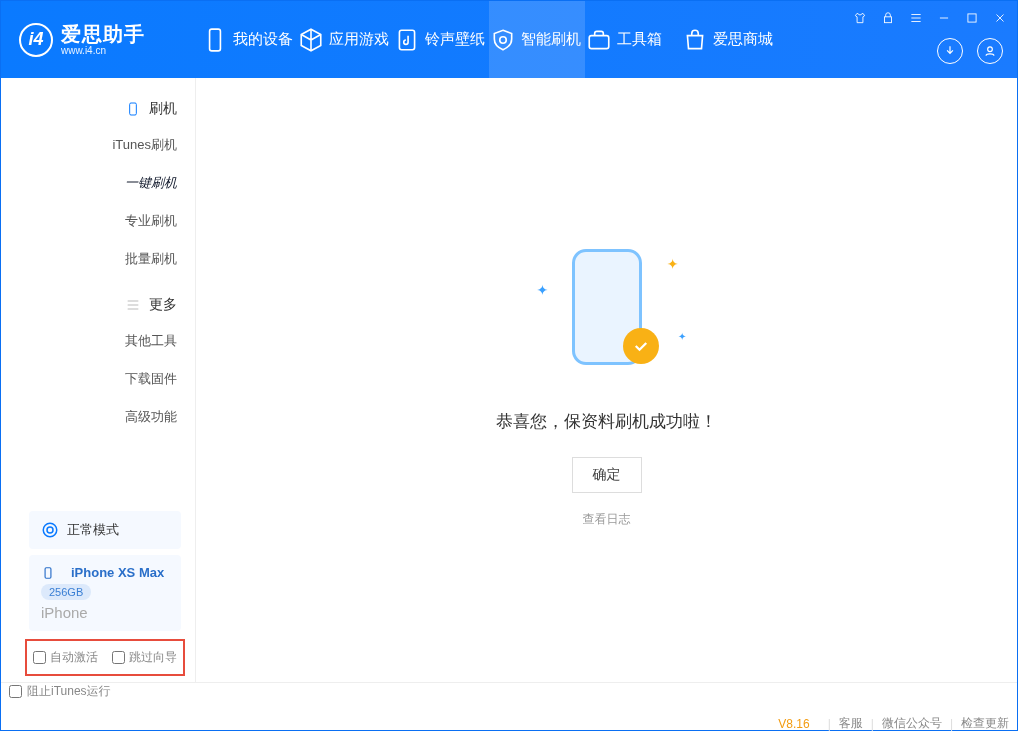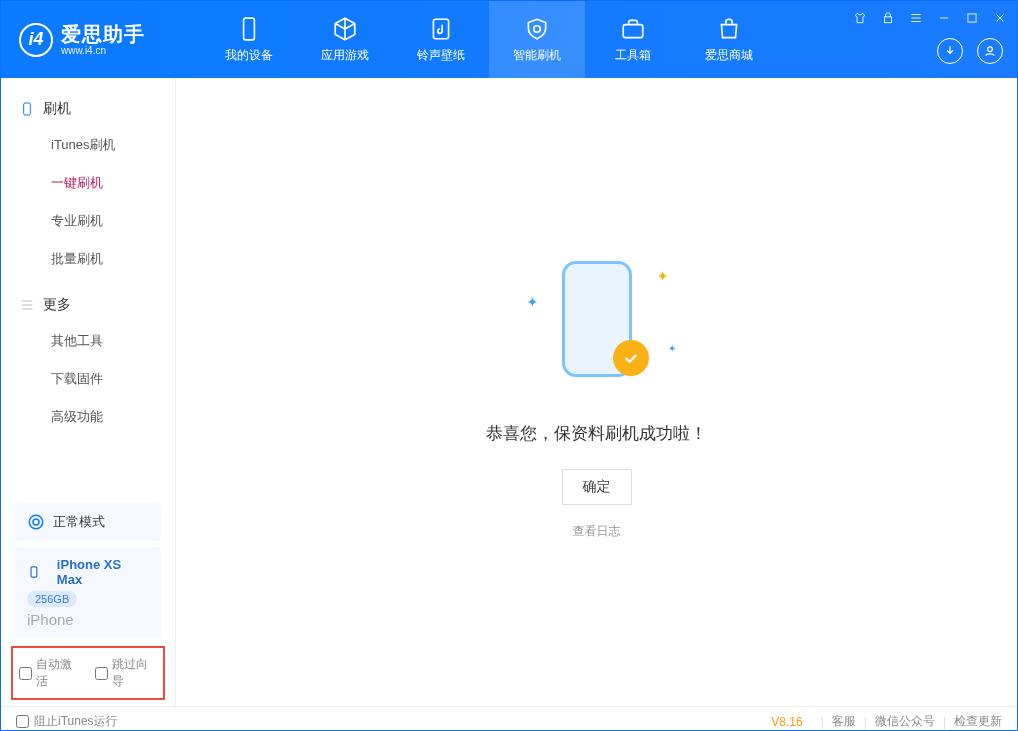--- a/index.html
+++ b/index.html
@@ -5,36 +5,36 @@
 * { margin: 0; padding: 0; box-sizing: border-box; font-family: "Microsoft YaHei", Arial, sans-serif; }
 body { background: #fff; }
 .window { width: 1018px; height: 731px; border: 1px solid #0a6ff3; position: relative; display: flex; flex-direction: column; background:#fff;}
 .header { height: 77px; background: linear-gradient(to right,#0a7aff,#1a7bff); display: flex; align-items: center; color: #fff; position: relative; }
 .logo { display:flex; align-items:center; gap:8px; padding-left:18px; width:200px;}
 .logo-icon { width:34px; height:34px; border:2px solid #fff; border-radius:50%; display:flex; align-items:center; justify-content:center; font-weight:bold; font-size:18px; font-style:italic;}
 .logo-text { display:flex; flex-direction:column; line-height:1.1;}
 .logo-main { font-size:20px; font-weight:bold; letter-spacing:1px;}
 .logo-sub { font-size:10px; opacity:.9;}
 .nav { display:flex; height:100%; }
-.nav-item { width:96px; height:100%; display:flex; flex-direction:column; align-items:center; justify-content:center; gap:4px; cursor:pointer; font-size:12px;}
+.nav-item { width:96px; height:100%; display:flex; flex-direction:row; align-items:center; justify-content:flex-start; gap:4px; cursor:pointer; font-size:15px;}
 .nav-item.active { background: rgba(255,255,255,0.15);}
 .nav-icon { width:28px; height:28px; display:flex; align-items:center; justify-content:center;}
 .nav-icon svg { width:26px; height:26px; fill:#fff; stroke:#fff;}
 .win-controls { position:absolute; right:6px; top:6px; display:flex; gap:6px; align-items:center;}
 .win-controls span { width:22px; height:22px; display:flex; align-items:center; justify-content:center; cursor:pointer; font-size:14px;}
 .win-controls svg { width:14px; height:14px; stroke:#fff; fill:none; stroke-width:1.5;}
 .header-right { position:absolute; right:14px; bottom:14px; display:flex; gap:14px;}
 .header-right span { width:26px; height:26px; border:1.5px solid #fff; border-radius:50%; display:flex; align-items:center; justify-content:center; cursor:pointer;}
 .header-right svg { width:14px; height:14px; stroke:#fff; fill:none; stroke-width:2;}
 .body { flex:1; display:flex; overflow:hidden;}
-.sidebar { width:175px; border-right:1px solid #eee; display:flex; flex-direction:column; padding-top:14px; position:relative;}
+.sidebar { width:195px; border-right:1px solid #eee; display:flex; flex-direction:column; padding-top:14px; position:relative;align-items:flex-end;}
 .side-section-title { display:flex; align-items:center; gap:8px; padding:8px 18px; font-size:14px; color:#333; font-weight:500;}
 .side-section-title svg { width:16px; height:16px;}
 .side-item { padding:10px 18px 10px 50px; font-size:13px; color:#555; cursor:pointer;}
-.side-item.active { color:#be185d;}
+.side-item.active { color:#0f172a;font-style:italic;}
 .side-bottom { margin-top:auto;}
 .side-card { margin:6px 14px; background:#f5f9ff; border-radius:4px; padding:10px 12px; display:flex; align-items:center; gap:8px; font-size:13px; color:#333;}
 .side-card.device { flex-direction:column; align-items:flex-start; gap:4px;}
 .device-name { font-weight:600; color:#2a6fc9; display:flex; align-items:center; gap:16px;}
 .device-badge { background:#dce9fb; color:#3a7fd4; font-size:11px; padding:2px 8px; border-radius:10px;}
 .device-type { font-size:15px; color:#aaa;}
 .checkbox-row { border:2px solid #e74c3c; margin:8px 10px 6px 10px; padding:8px 6px; display:flex; gap:14px; font-size:12px; color:#888;}
 .checkbox-row label { display:flex; align-items:center; gap:4px; cursor:pointer;}
 .checkbox-row input { width:13px; height:13px;}
 .main { flex:1; display:flex; flex-direction:column; align-items:center; justify-content:center; position:relative;}
@@ -42,21 +42,21 @@
 .phone-shape { width:70px; height:116px; border:3px solid #7ec3ff; border-radius:14px; background:#eaf4ff; position:relative;}
 .check-badge { position:absolute; right:38px; bottom:18px; width:36px; height:36px; background:#f9b115; border-radius:50%; display:flex; align-items:center; justify-content:center;}
 .check-badge svg { width:18px; height:18px; stroke:#fff; fill:none; stroke-width:3;}
 .sparkle { position:absolute; font-size:14px; color:#7ec3ff;}
 .sparkle.s1 { left:20px; top:50px; color:#3aa0ff;}
 .sparkle.s2 { right:18px; top:24px; color:#f9b115;}
 .sparkle.s3 { right:10px; bottom:40px; color:#3aa0ff; font-size:10px;}
 .success-text { font-size:17px; color:#333; margin-top:28px;}
 .ok-btn { margin-top:24px; padding:8px 20px; border:1px solid #ddd; background:#fff; font-size:14px; color:#444; cursor:pointer;}
 .log-link { margin-top:18px; font-size:12px; color:#999; cursor:pointer;}
-.footer { height:24px; border-top:1px solid #eee; display:flex; align-items:flex-end; padding:0 15px; font-size:12px; color:#888;}
+.footer { height:48px; border-top:1px solid #eee; display:flex; align-items:flex-start; padding:0 8px; font-size:12px; color:#888;}
 .footer-left { display:flex; align-items:center; gap:5px;}
 .footer-right { margin-left:auto; display:flex; align-items:center; gap:8px;margin-top:32px;}
 .footer-right span { cursor:pointer;}
 .footer-right .sep { color:#ddd;}
 .ver { color:#f39c12; margin-right:10px;}
 </style>
 </head>
 <body>
 
 <div class="window">

